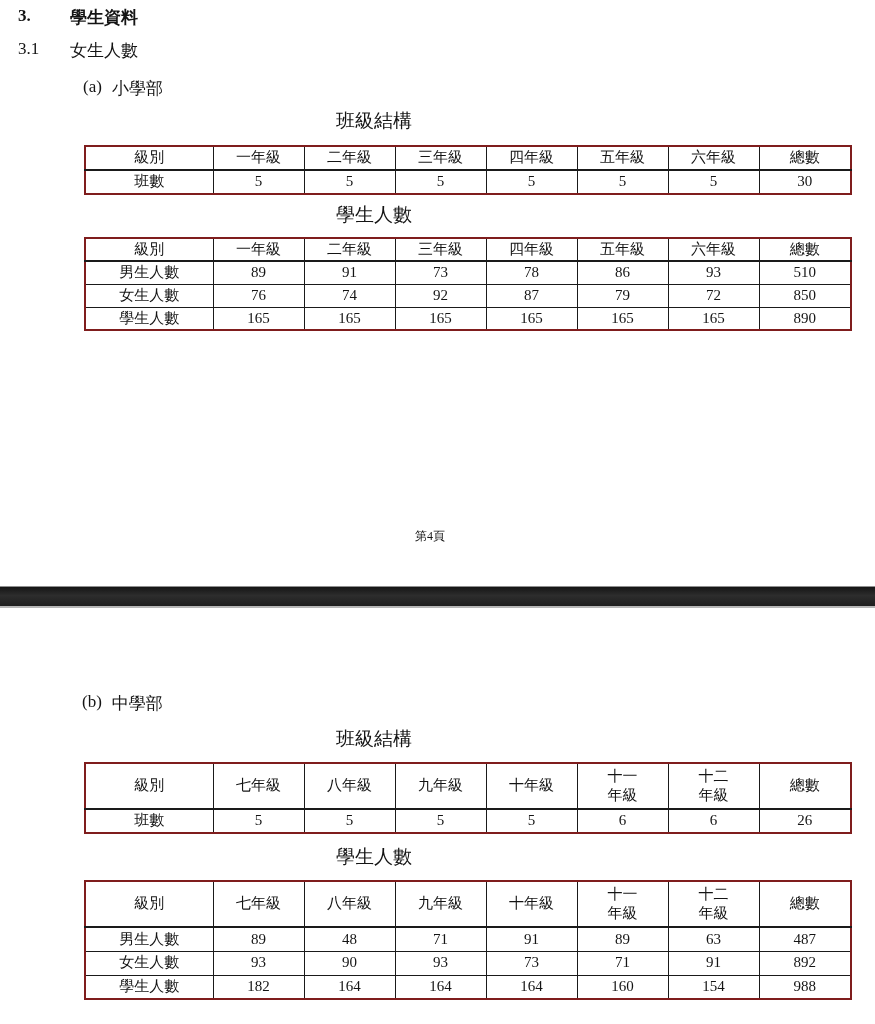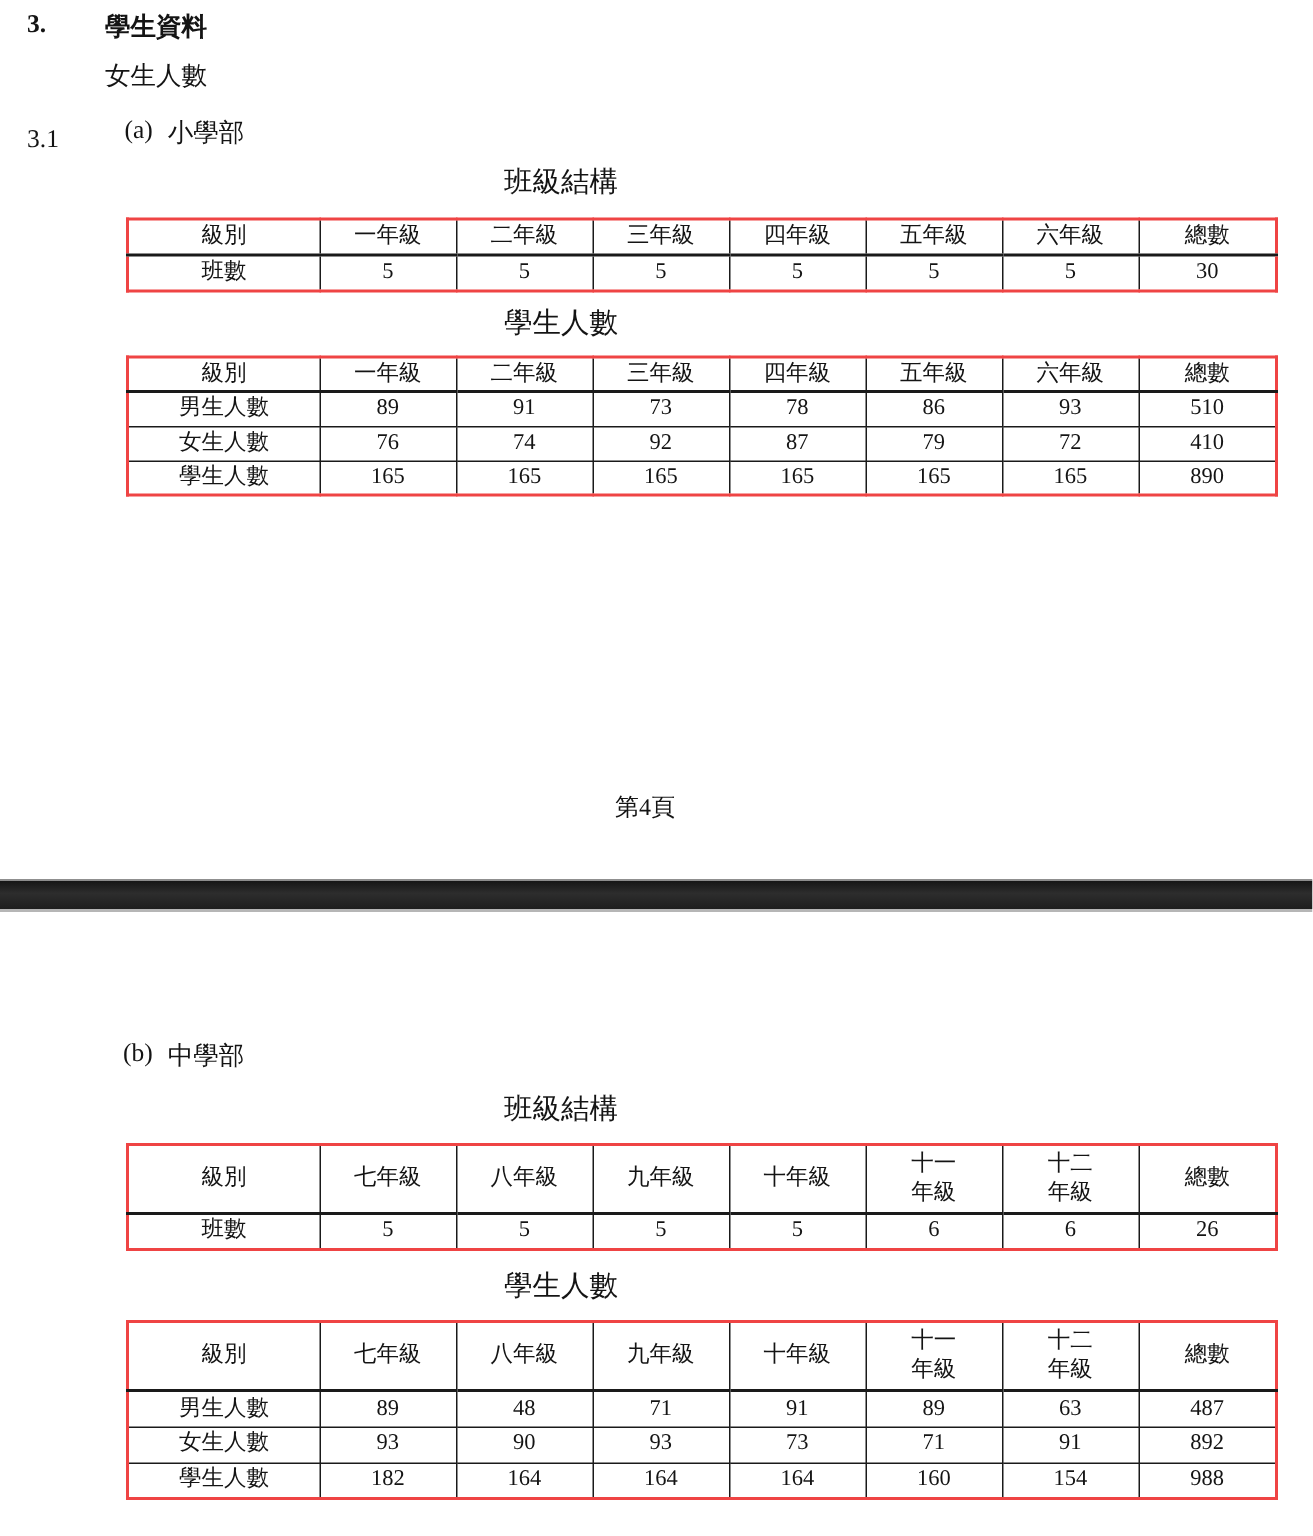--- a/index.html
+++ b/index.html
@@ -19,21 +19,21 @@
     left: 84px; width: 580px;
     text-align: center;
     font-size: 19px;
   }
   table.tbl {
     position: absolute;
     left: 84px;
     width: 766px;
     border-collapse: collapse;
     table-layout: fixed;
-    border: 2px solid #ef4444;
+    border: 2px solid #7f1d1d;
   }
   table.tbl th, table.tbl td {
     border: 1px solid #1a1a1a;
     text-align: center;
     vertical-align: middle;
     font-size: 15px;
     font-weight: normal;
     padding: 0 2px;
     white-space: pre-line;
     line-height: 1.3;
@@ -53,34 +53,34 @@
     width: 875px; height: 22px;
     box-sizing: border-box;
     background: linear-gradient(180deg, #151515 0%, #2d2d2d 45%, #1e1e1e 100%);
     border-top: 1px solid #8f8f8f;
     border-bottom: 2px solid #b6b6b6;
   }
   .footer {
     position: absolute;
     left: 0; width: 860px;
     text-align: center;
-    font-size: 16px;
+    font-size: 12px;
   }
   .pair { display: flex; gap: 10px; }
 </style>
 </head>
 <body>
 
 <div class="abs pair heading" style="left:18px; top:6px;">
   <span style="width:42px;">3.</span>
   <span>學生資料</span>
 </div>
 
 <div class="abs pair line" style="left:18px; top:39px;">
-  <span style="width:42px;margin-top:44px;">3.1</span>
+  <span style="width:42px;">3.1</span>
   <span>女生人數</span>
 </div>
 
 <div class="abs pair line" style="left:83px; top:77px;">
   <span>(a)</span>
   <span>小學部</span>
 </div>
 
 <div class="tbl-title" style="top:108px;">班級結構</div>
 
@@ -154,21 +154,21 @@
       <td>510</td>
     </tr>
     <tr class="data">
       <td>女生人數</td>
       <td>76</td>
       <td>74</td>
       <td>92</td>
       <td>87</td>
       <td>79</td>
       <td>72</td>
-      <td>410</td>
+      <td>850</td>
     </tr>
     <tr class="data">
       <td>學生人數</td>
       <td>165</td>
       <td>165</td>
       <td>165</td>
       <td>165</td>
       <td>165</td>
       <td>165</td>
       <td>890</td>

